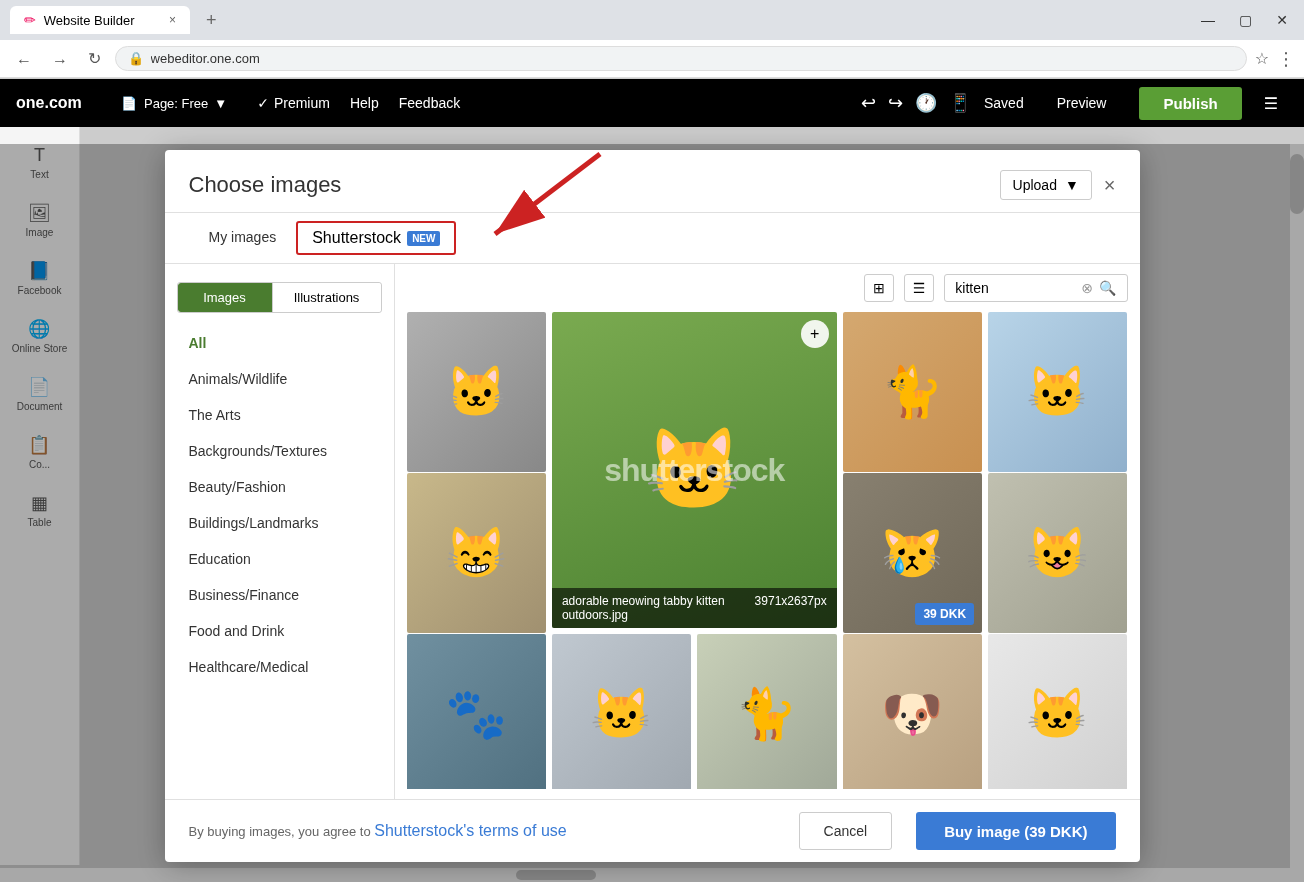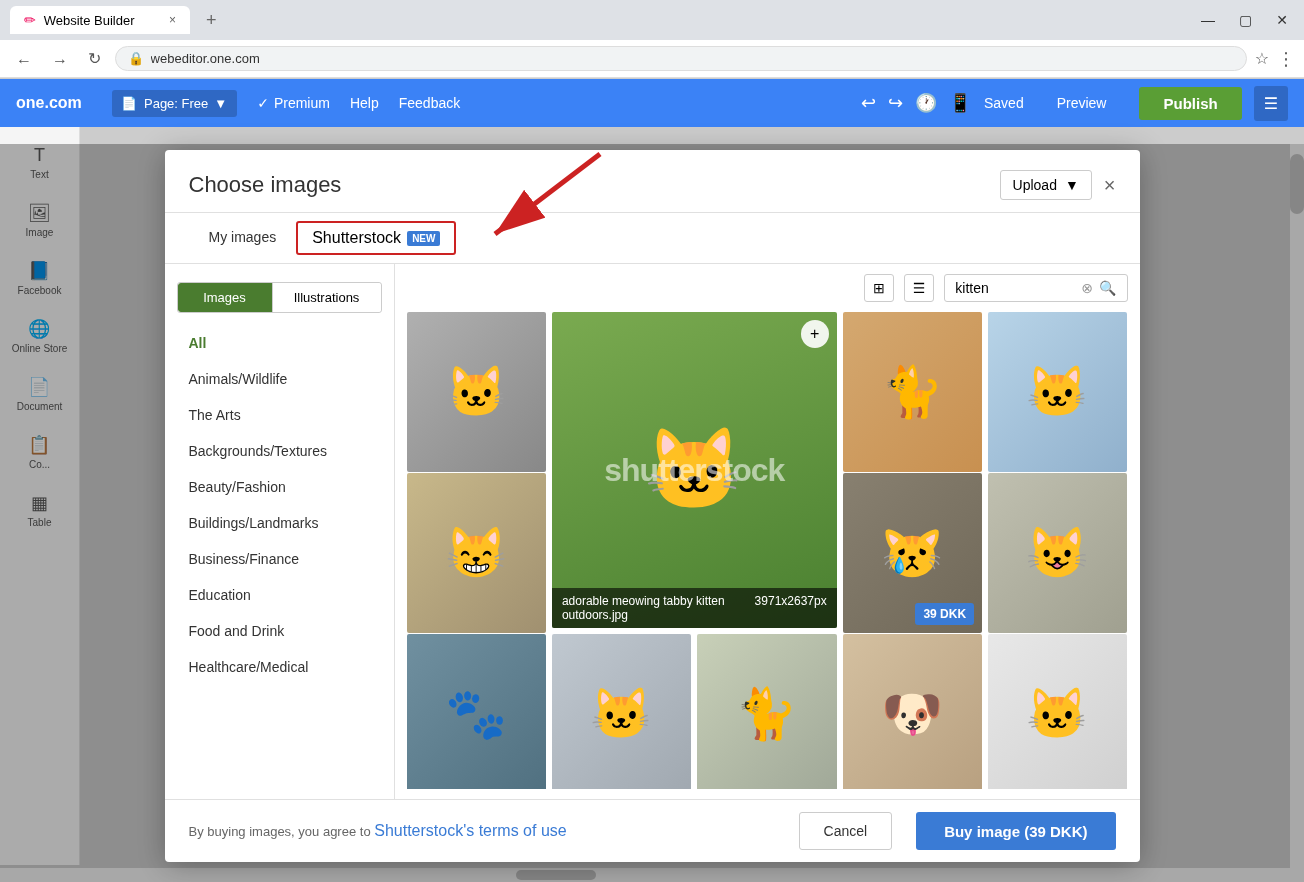--- a/index.html
+++ b/index.html
@@ -18,21 +18,21 @@
     .nav-bar { display: flex; align-items: center; padding: 6px 10px; gap: 8px; background: white; border-bottom: 1px solid #ddd; }
     .nav-icon-btn { background: none; border: none; font-size: 16px; color: #555; cursor: pointer; padding: 3px 6px; }
     .address-bar { display: flex; align-items: center; flex: 1; background: #f1f3f4; border: 1px solid #ddd; border-radius: 20px; padding: 4px 12px; gap: 6px; }
     .address-bar input { border: none; background: none; font-size: 13px; flex: 1; outline: none; color: #333; }
     .address-lock { color: #666; font-size: 13px; }
     .nav-right { display: flex; align-items: center; gap: 8px; }
     .star-btn { background: none; border: none; font-size: 16px; color: #555; cursor: pointer; }
     .menu-dots { background: none; border: none; font-size: 18px; color: #555; cursor: pointer; letter-spacing: -1px; }
 
     
-    .app-toolbar { background: #3b82f6; display: flex; align-items: center; padding: 0 16px; height: 48px; gap: 20px; }
+    .app-toolbar { background: #000000; display: flex; align-items: center; padding: 0 16px; height: 48px; gap: 20px; }
     .logo { color: white; font-size: 16px; font-weight: bold; margin-right: 10px; }
     .page-selector { background: rgba(0,0,0,0.2); border: none; border-radius: 3px; color: white; padding: 6px 10px; font-size: 13px; cursor: pointer; display: flex; align-items: center; gap: 6px; }
     .toolbar-link { color: white; text-decoration: none; font-size: 14px; cursor: pointer; background: none; border: none; display: flex; align-items: center; gap: 5px; }
     .toolbar-link.premium { color: #fff; }
     .toolbar-right { margin-left: auto; display: flex; align-items: center; gap: 12px; }
     .toolbar-icon-btn { background: none; border: none; color: white; font-size: 18px; cursor: pointer; }
     .saved-text { color: white; font-size: 14px; }
     .preview-btn { background: none; border: 1px solid transparent; color: white; padding: 8px 20px; border-radius: 3px; font-size: 14px; cursor: pointer; }
     .publish-btn { background: #5a9e35; border: none; color: white; padding: 8px 24px; border-radius: 3px; font-size: 15px; font-weight: bold; cursor: pointer; }
     .hamburger-btn { background: rgba(0,0,0,0.2); border: none; color: white; padding: 8px 10px; border-radius: 3px; font-size: 16px; cursor: pointer; }
@@ -219,22 +219,22 @@
           <div style="display:flex; margin: 8px 12px 12px; border: 1px solid #ccc; border-radius: 3px; overflow:hidden;">
             <button class="img-type-btn active" style="flex:1; background:#4a7c2f; color:white; border:none; padding:7px 10px; font-size:13px; cursor:pointer;">Images</button>
             <button class="img-type-btn" style="flex:1; background:white; border:none; padding:7px 17px; font-size:13px; cursor:pointer; border-left:1px solid #ccc;">Illustrations</button>
           </div>
           <div class="category-item active">All</div>
           <div class="category-item">Animals/Wildlife</div>
           <div class="category-item">The Arts</div>
           <div class="category-item">Backgrounds/Textures</div>
           <div class="category-item">Beauty/Fashion</div>
           <div class="category-item">Buildings/Landmarks</div>
+          <div class="category-item">Education</div>
           <div class="category-item">Business/Finance</div>
-          <div class="category-item">Education</div>
           <div class="category-item">Food and Drink</div>
           <div class="category-item">Healthcare/Medical</div>
         </div>
 
         <div style="flex:1; display:flex; flex-direction:column; padding:10px 12px; overflow:hidden; position:relative;">
 
           <div style="display:flex; justify-content:flex-end; align-items:center; gap:10px; margin-bottom:10px;">
             <button style="background:none;border:1px solid #ccc;border-radius:3px;padding:5px 8px;cursor:pointer;font-size:14px;">⊞</button>
             <button style="background:none;border:1px solid #ccc;border-radius:3px;padding:5px 8px;cursor:pointer;font-size:14px;">☰</button>
             <div class="search-box">

